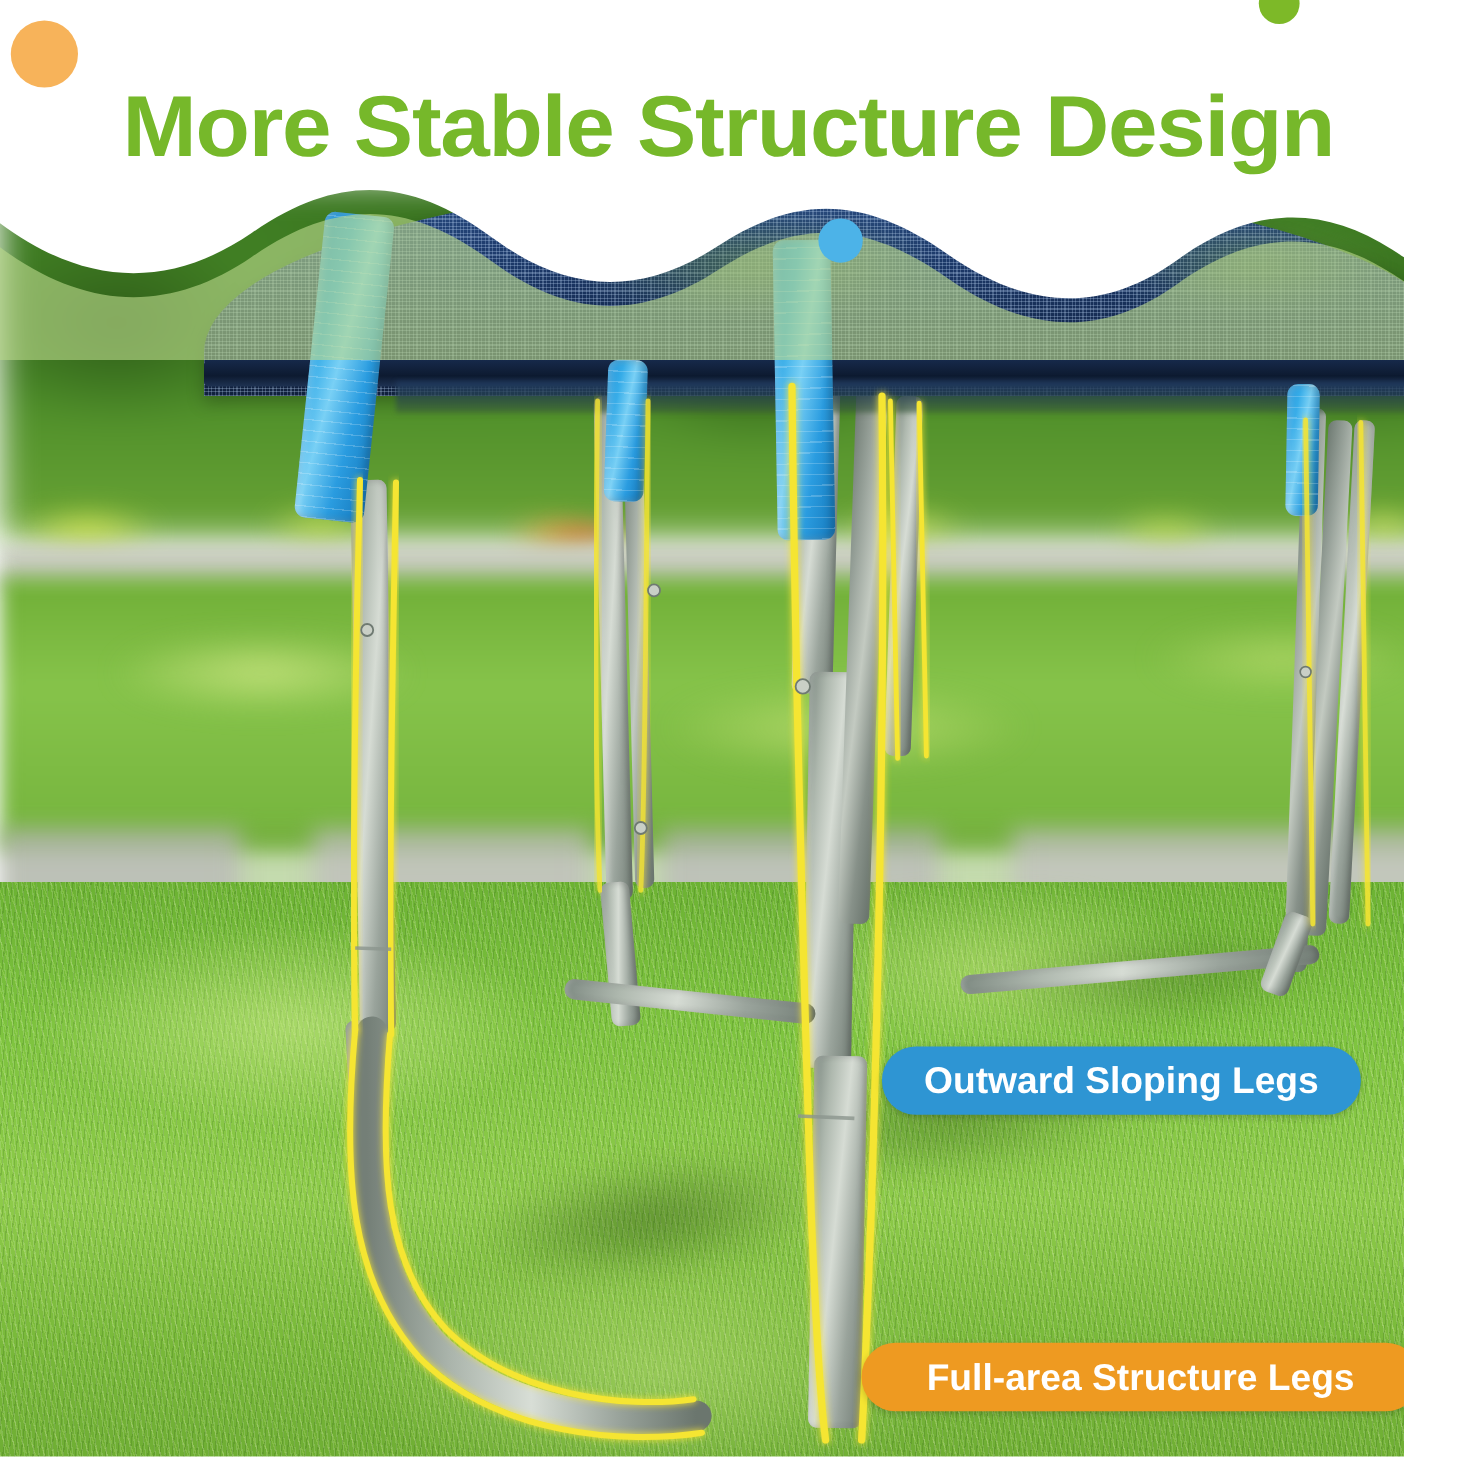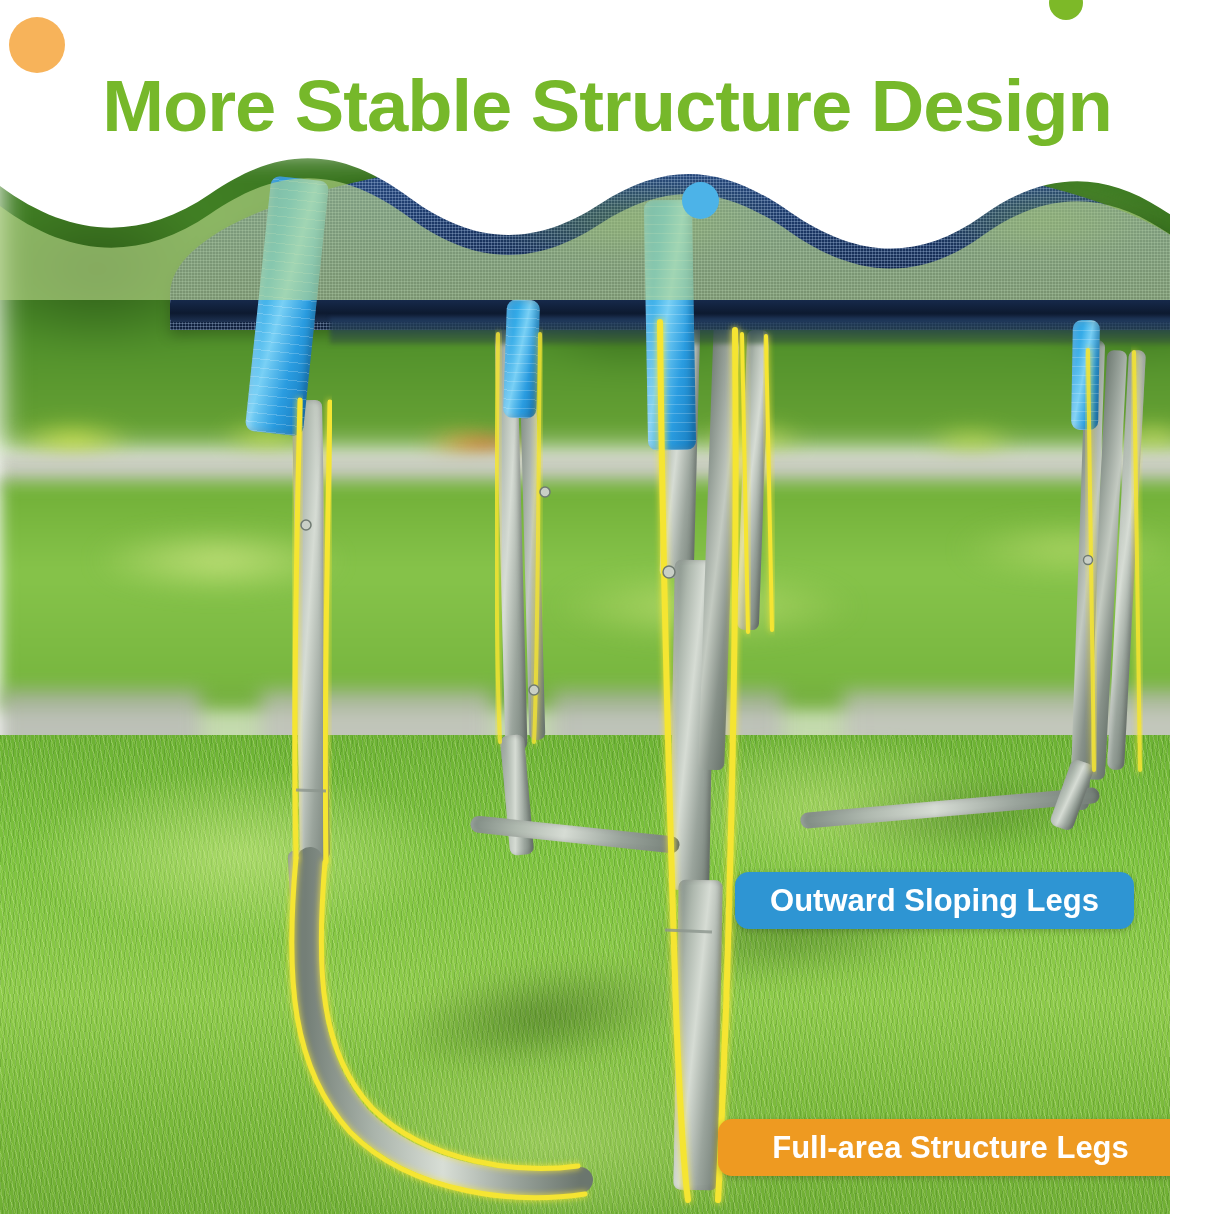--- a/index.html
+++ b/index.html
@@ -201,21 +201,21 @@
     letter-spacing:-1px;
     color:#76b82a;
     white-space:nowrap;
     transform:scaleX(1.03);
   }
 
   
   .pill{
     position:absolute;
     display:flex;align-items:center;justify-content:center;
-    border-radius:14px;
+    border-radius:28px;
     color:#ffffff;
     font-family:"Liberation Sans","DejaVu Sans",sans-serif;
     font-weight:bold;
     white-space:nowrap;
     box-shadow:0 2px 6px rgba(0,0,0,.20);
   }
   .pill-blue{
     left:735px;top:872px;width:399px;height:57px;
     background:#2e95d3;font-size:31px;
   }

